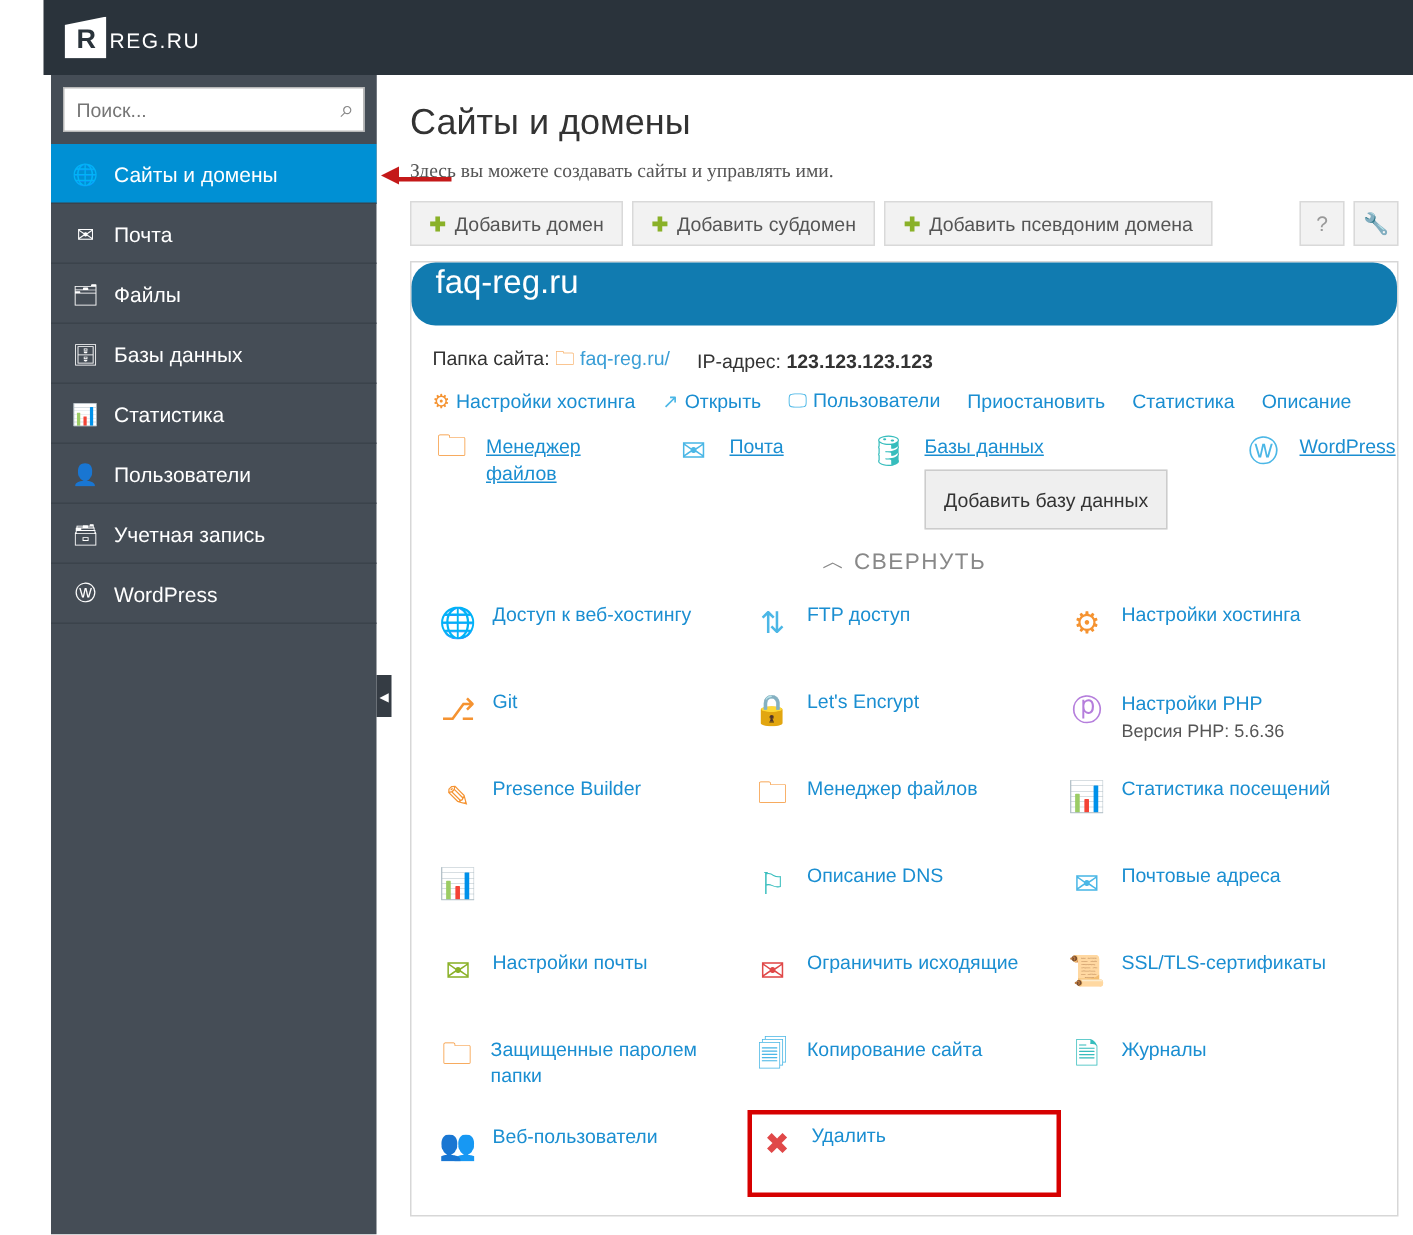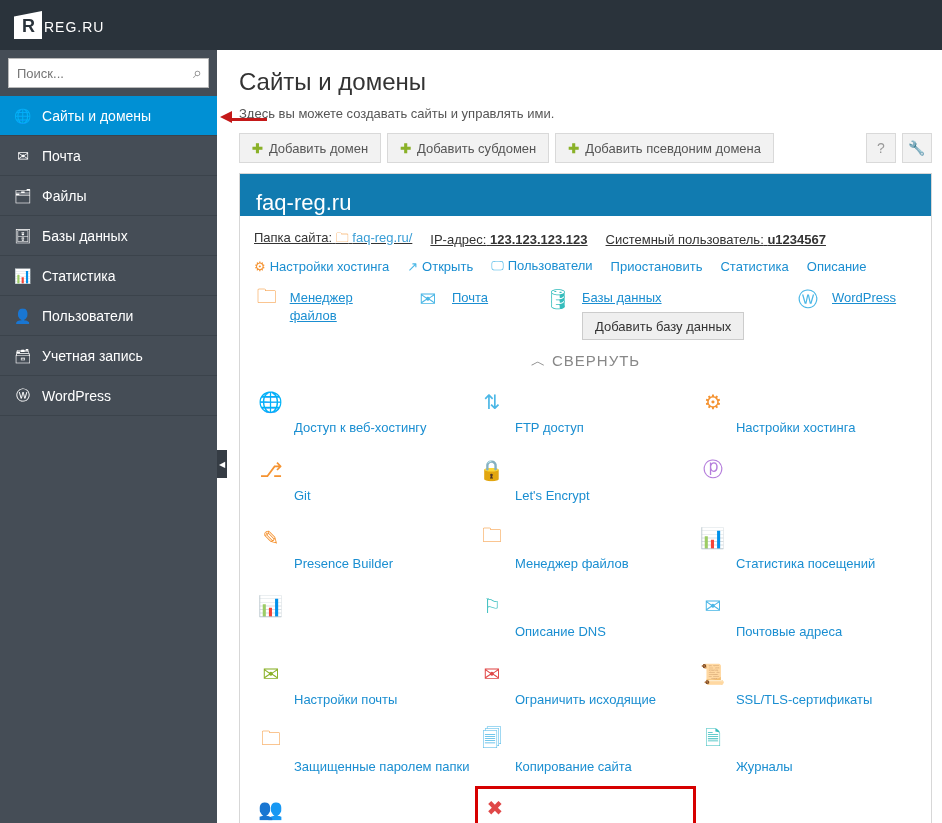--- a/index.html
+++ b/index.html
@@ -1,67 +1,67 @@
 <!DOCTYPE html>
 <html><head>
   <meta charset="utf-8">
   <style>
     * { margin:0; padding:0; box-sizing:border-box; font-family:Arial,Helvetica,sans-serif; }
     body { width:942px; height:823px; background:#fff; overflow:hidden; position:relative; }
-    .topbar { height:50px; background:#2a333b; display:flex; align-items:center; padding:0 14px; }
+    .topbar { height:50px; background:#2a333b; display:flex; align-items:center; padding:0 14px;margin-left:29px; }
     .logo { display:flex; align-items:center; gap:2px; }
     .logo-mark { width:28px; height:28px; background:#fff; display:inline-block; clip-path: polygon(0 20%, 100% 0, 100% 100%, 0 100%); position:relative; }
     .logo-mark::after{content:"R"; position:absolute; color:#2a333b; font-weight:700; font-size:18px; left:8px; top:5px;}
     .logo-text { color:#fff; font-size:22px; font-weight:700; letter-spacing:1px; }
     .logo-text span{font-weight:400; font-size:14px;}
     .layout { display:flex; height:773px; }
-    .sidebar { width:217px; background:#454d56; display:flex; flex-direction:column; position:relative; }
+    .sidebar { width:217px; background:#454d56; display:flex; flex-direction:column; position:relative;margin-left:34px; }
     .search-wrap { background:#454d56; padding:8px; }
     .search-box { height:30px; background:#fff; display:flex; align-items:center; padding:0 8px; border:1px solid #b9b9b9; }
     .search-box input { flex:1; border:0; outline:0; font-size:13px; color:#666; }
     .search-box .sicon{ color:#888; font-size:16px;}
     .nav-item { height:40px; display:flex; align-items:center; gap:10px; padding:0 14px; color:#fff; font-size:14px; border-bottom:1px solid #3b434b; cursor:pointer; position:relative;}
     .nav-item .icon{width:18px; text-align:center; font-size:14px; color:#fff;}
     .nav-item.active { background:#0090d4; }
     .arrow-to { position:absolute; right:-50px; top:50%; transform:translateY(-50%); }
     .arrow-to .line{display:inline-block;width:35px;height:3px;background:#c41919;}
     .arrow-to .head{display:inline-block;width:0;height:0;border-top:6px solid transparent;border-bottom:6px solid transparent;border-right:12px solid #c41919; vertical-align:middle;margin-left:-4px;}
     .collapse-tab{position:absolute; right:-10px; top:400px; width:10px; height:28px; background:#353c44; display:flex; align-items:center; justify-content:center;}
     .collapse-tab::before{content:"◀"; color:#fff; font-size:8px;}
     .main { flex:1; background:#fff; padding:18px 10px 10px 22px; overflow-y:auto; }
     .page-title { font-size:24px; color:#333; font-weight:400; margin-bottom:10px;}
-    .page-desc { font-size:13px; color:#555; margin-bottom:12px;}
+    .page-desc { font-size:13px; color:#555; margin-bottom:12px;font-family:Liberation Serif, serif;}
     .toolbar { display:flex; gap:6px; margin-bottom:10px; align-items:center;}
     .tbtn { height:30px; padding:0 12px; background:#f2f2f2; border:1px solid #d9d9d9; color:#555; font-size:13px; display:flex; align-items:center; gap:6px; cursor:pointer;}
     .tbtn .plus{color:#8ab128; font-weight:700;}
     .toolbar .spacer{flex:1;}
     .ticon{ width:30px; height:30px; background:#f2f2f2; border:1px solid #d9d9d9; color:#999; display:flex; align-items:center; justify-content:center; font-size:14px; cursor:pointer;}
     .card { border:1px solid #d7d7d7; }
-    .card-header { background:#117bb0; color:#fff; height:42px; display:flex; align-items:flex-end; padding:0 16px; font-size:22px; font-weight:300;}
+    .card-header { background:#117bb0; color:#fff; height:42px; display:flex; align-items:flex-start; padding:0 16px; font-size:22px; font-weight:300;border-radius:16px;}
     .card-body { padding:12px 14px;}
-    .meta-line{ font-size:13px; color:#333; display:flex; flex-wrap:wrap; gap:18px; align-items:center; margin-bottom:8px;text-decoration:underline;}
+    .meta-line{ font-size:13px; color:#333; display:flex; flex-wrap:wrap; gap:18px; align-items:center; margin-bottom:8px;}
     .meta-line .folder-ic{color:#f59331;}
     .meta-line a{color:#3a9ed6; text-decoration:none;}
     .actions-line{ display:flex; gap:18px; font-size:13px; align-items:flex-end; margin-bottom:14px;}
     .actions-line a{color:#1a8ed1; text-decoration:none;}
     .actions-line .aicon{margin-right:4px;}
     .cards-row { display:flex; gap:20px; margin-bottom:4px;}
     .mini-card { display:flex; align-items:flex-start; gap:10px;}
     .mini-card .mci{ width:28px; height:22px; display:inline-flex; align-items:center; justify-content:center; font-size:20px;}
     .mini-card .lbl{ color:#1a8ed1; font-size:13px;}
-    .mini-card .sub-btn{ margin-top:6px; height:28px; padding:0 12px; background:#efefef; border:1px solid #ccc; font-size:13px; color:#333; cursor:pointer;}
+    .mini-card .sub-btn{ margin-top:6px; height:40px; padding:0 12px; background:#efefef; border:1px solid #ccc; font-size:13px; color:#333; cursor:pointer;}
     .col-fm{flex:0 0 140px;}
     .col-mail{flex:0 0 110px;}
     .col-db{flex:0 0 230px;}
     .col-wp{flex:0 0 160px;}
     .collapse-row{ text-align:center; color:#888; font-size:15px; letter-spacing:1px; padding:8px 0; cursor:pointer;}
     .grid { display:flex; flex-wrap:wrap; }
     .g-item{ width:33.33%; display:flex; align-items:flex-start; gap:10px; padding:10px 4px; min-height:58px;}
     .g-item .gicon{ width:26px; height:26px; display:inline-flex; align-items:center; justify-content:center; font-size:20px;}
-    .g-item .glink{ color:#1a8ed1; font-size:13px; text-decoration:none; line-height:1.3;margin-top:31px;}
+    .g-item .glink{ color:#1a8ed1; font-size:13px; text-decoration:none; line-height:1.3;}
     .g-item .gsub{ display:block; color:#555; font-size:12px; margin-top:2px;}
     .g-item.boxed{ border:3px solid #d60000; padding:6px 4px;}
     .c-orange{color:#f59331;} .c-blue{color:#4bb7e6;} .c-teal{color:#36bdbd;}
     .c-red{color:#e04848;} .c-green{color:#8ab128;} .c-yellow{color:#f5b62d;}
     .c-purple{color:#b57edc;}
   </style>
 </head>
 <body>
 
 <div class="topbar">
@@ -138,21 +138,20 @@
     </div>
 
     <div class="card">
       <div class="card-header">
         <span>faq-reg.ru</span>
       </div>
       <div class="card-body">
         <div class="meta-line">
           <span><span>Папка сайта:</span> <span class="folder-ic">🗀</span> <a href="#">faq-reg.ru/</a></span>
           <span><span>IP-адрес:</span> <b>123.123.123.123</b></span>
-          <span><span>Системный пользователь:</span> <b>u1234567</b></span>
         </div>
         <div class="actions-line">
           <a href="#"><span class="aicon c-orange">⚙</span><span>Настройки хостинга</span></a>
           <a href="#"><span class="aicon c-blue">↗</span><span>Открыть</span></a>
           <a href="#"><span class="aicon c-blue">🖵</span><span>Пользователи</span></a>
           <a href="#"><span>Приостановить</span></a>
           <a href="#"><span>Статистика</span></a>
           <a href="#"><span>Описание</span></a>
         </div>
 
@@ -201,20 +200,21 @@
           <div class="g-item">
               <span class="gicon c-orange">⎇</span>
               <a href="#" class="glink">Git</a>
             </div>
           <div class="g-item">
               <span class="gicon c-blue">🔒</span>
               <a href="#" class="glink">Let's Encrypt</a>
             </div>
           <div class="g-item">
               <span class="gicon c-purple">ⓟ</span>
+              <div><a href="#" class="glink">Настройки PHP</a><span class="gsub">Версия PHP: 5.6.36</span></div>
             </div>
 
           <div class="g-item">
               <span class="gicon c-orange">✎</span>
               <a href="#" class="glink">Presence Builder</a>
             </div>
           <div class="g-item">
               <span class="gicon c-orange">🗀</span>
               <a href="#" class="glink">Менеджер файлов</a>
             </div>

